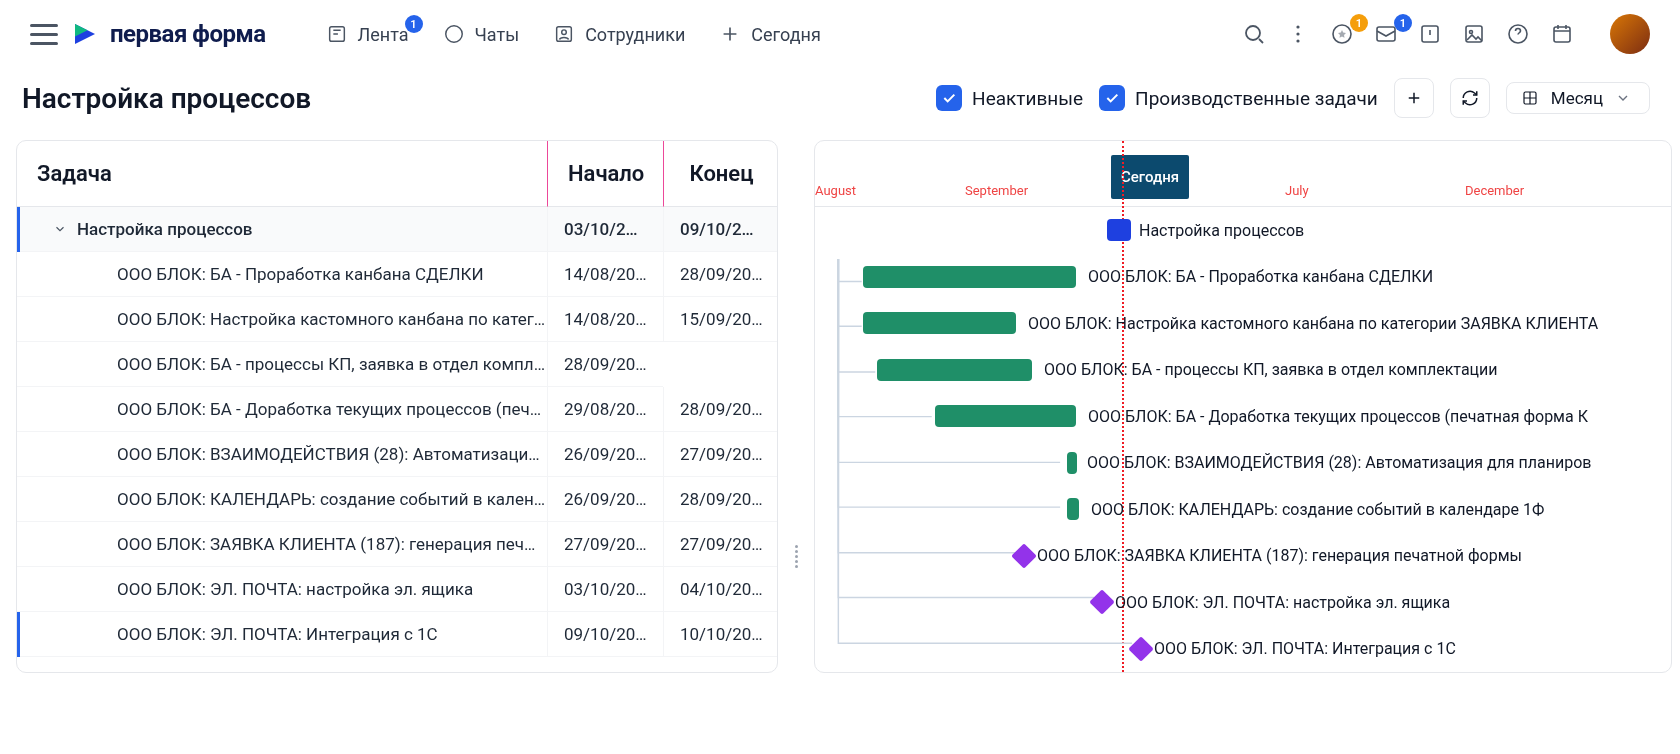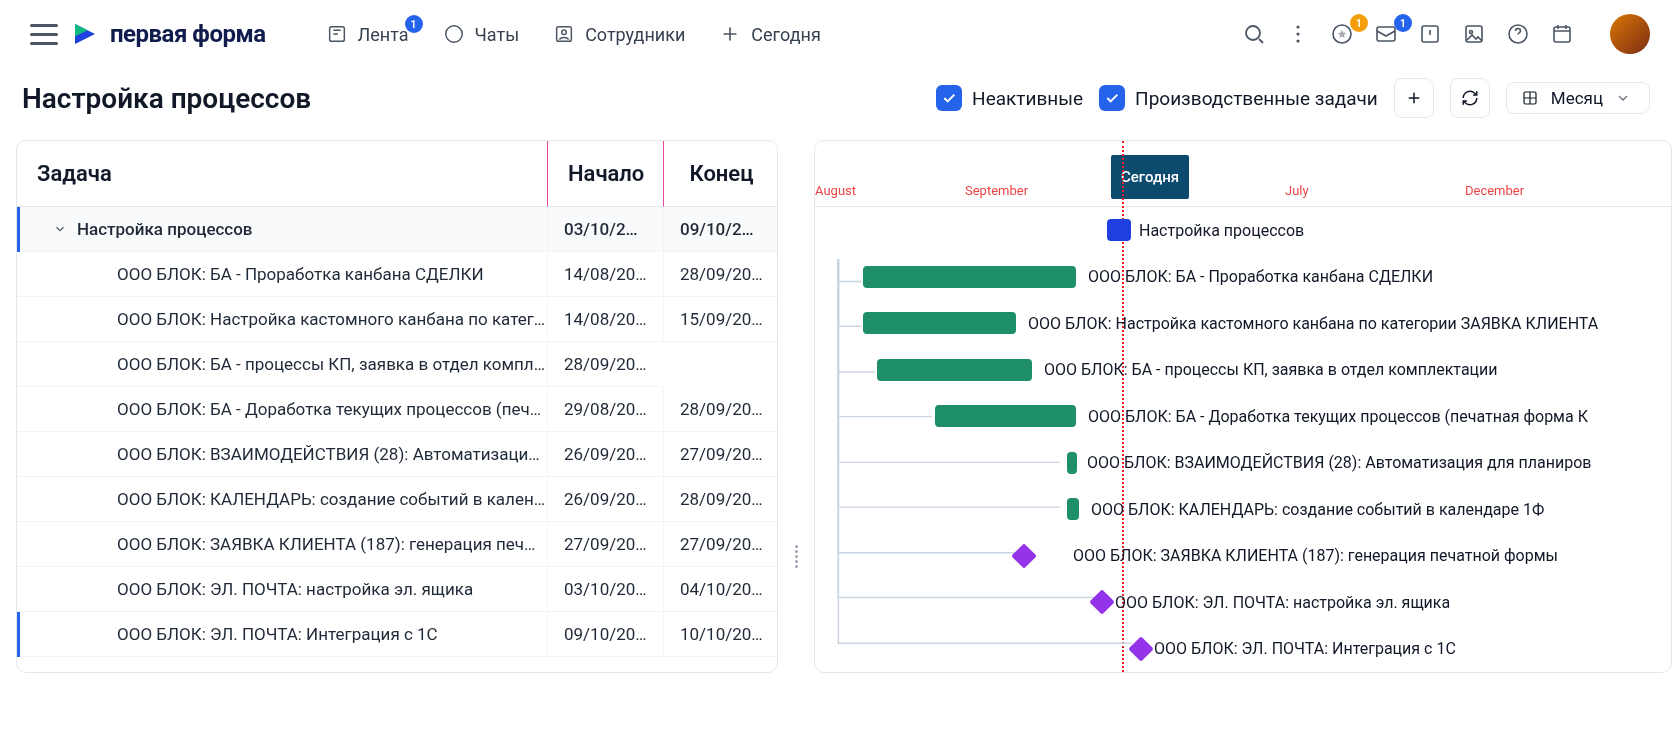--- a/index.html
+++ b/index.html
@@ -329,21 +329,21 @@
         <div class="grow">
           <div class="gbar green" style="left: 252px; width: 10px;"></div>
           <div class="glabel" style="left: 272px;">ООО БЛОК: ВЗАИМОДЕЙСТВИЯ (28): Автоматизация для планиров</div>
         </div>
         <div class="grow">
           <div class="gbar green" style="left: 252px; width: 12px;"></div>
           <div class="glabel" style="left: 276px;">ООО БЛОК: КАЛЕНДАРЬ: создание событий в календаре 1Ф</div>
         </div>
         <div class="grow">
           <div class="gdiamond" style="left: 200px;"></div>
-          <div class="glabel" style="left: 222px; margin-left: 36px;">ООО БЛОК: ЗАЯВКА КЛИЕНТА (187): генерация печатной формы</div>
+          <div class="glabel" style="left: 222px;">ООО БЛОК: ЗАЯВКА КЛИЕНТА (187): генерация печатной формы</div>
         </div>
         <div class="grow">
           <div class="gdiamond" style="left: 278px;"></div>
           <div class="glabel" style="left: 300px;">ООО БЛОК: ЭЛ. ПОЧТА: настройка эл. ящика</div>
         </div>
         <div class="grow">
           <div class="gdiamond" style="left: 317px;"></div>
           <div class="glabel" style="left: 339px;">ООО БЛОК: ЭЛ. ПОЧТА: Интеграция с 1С</div>
         </div>
       </div>

